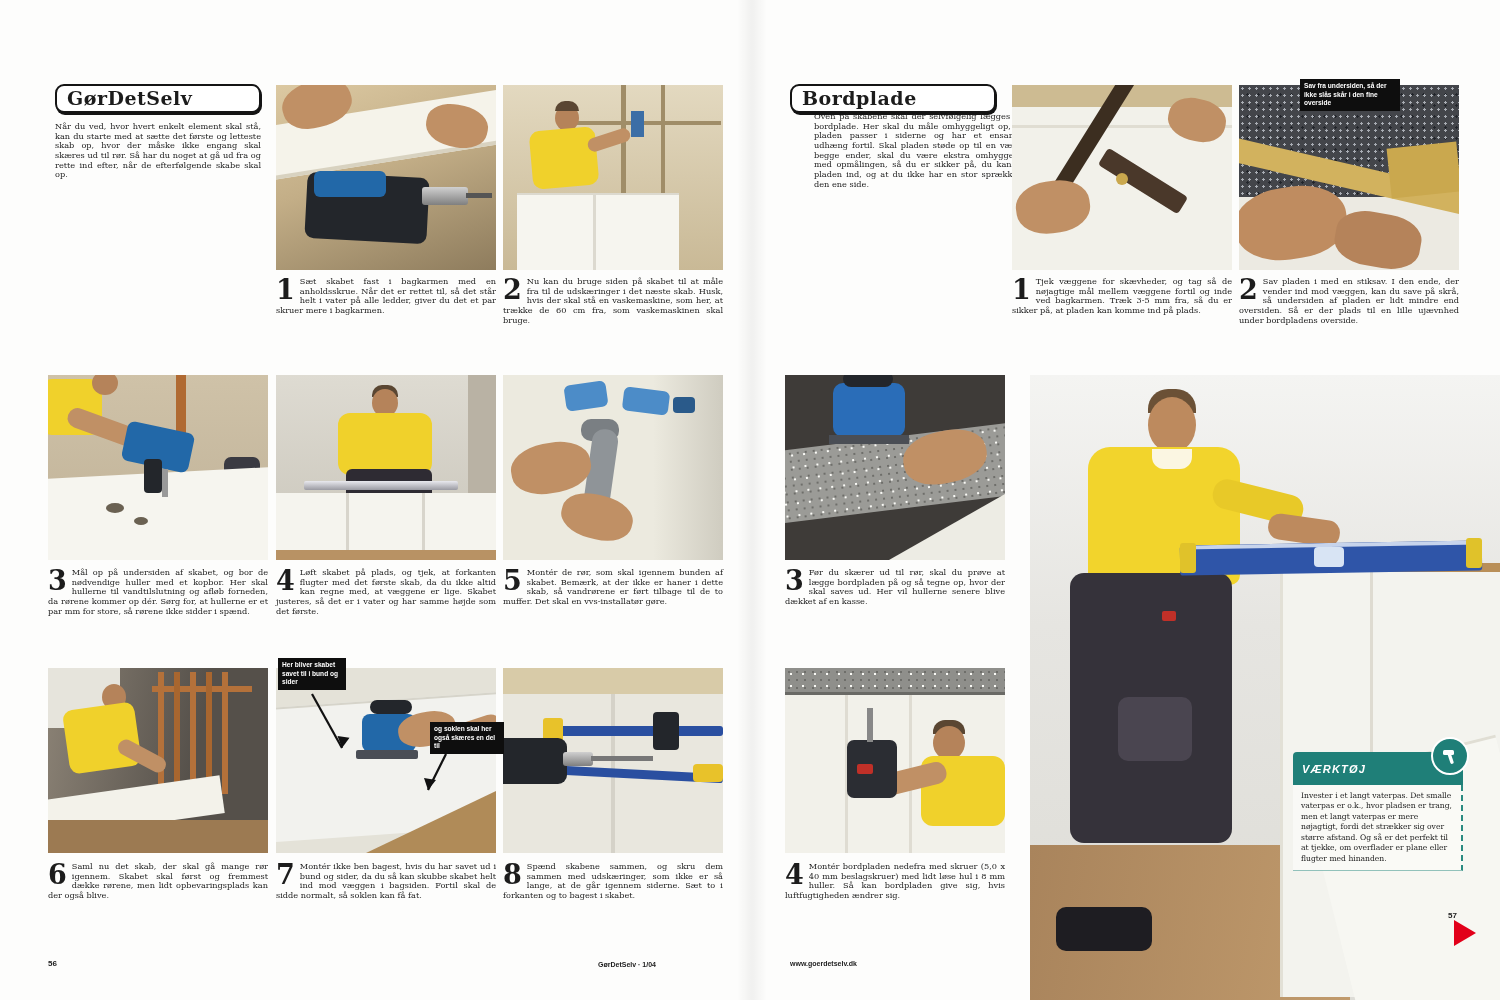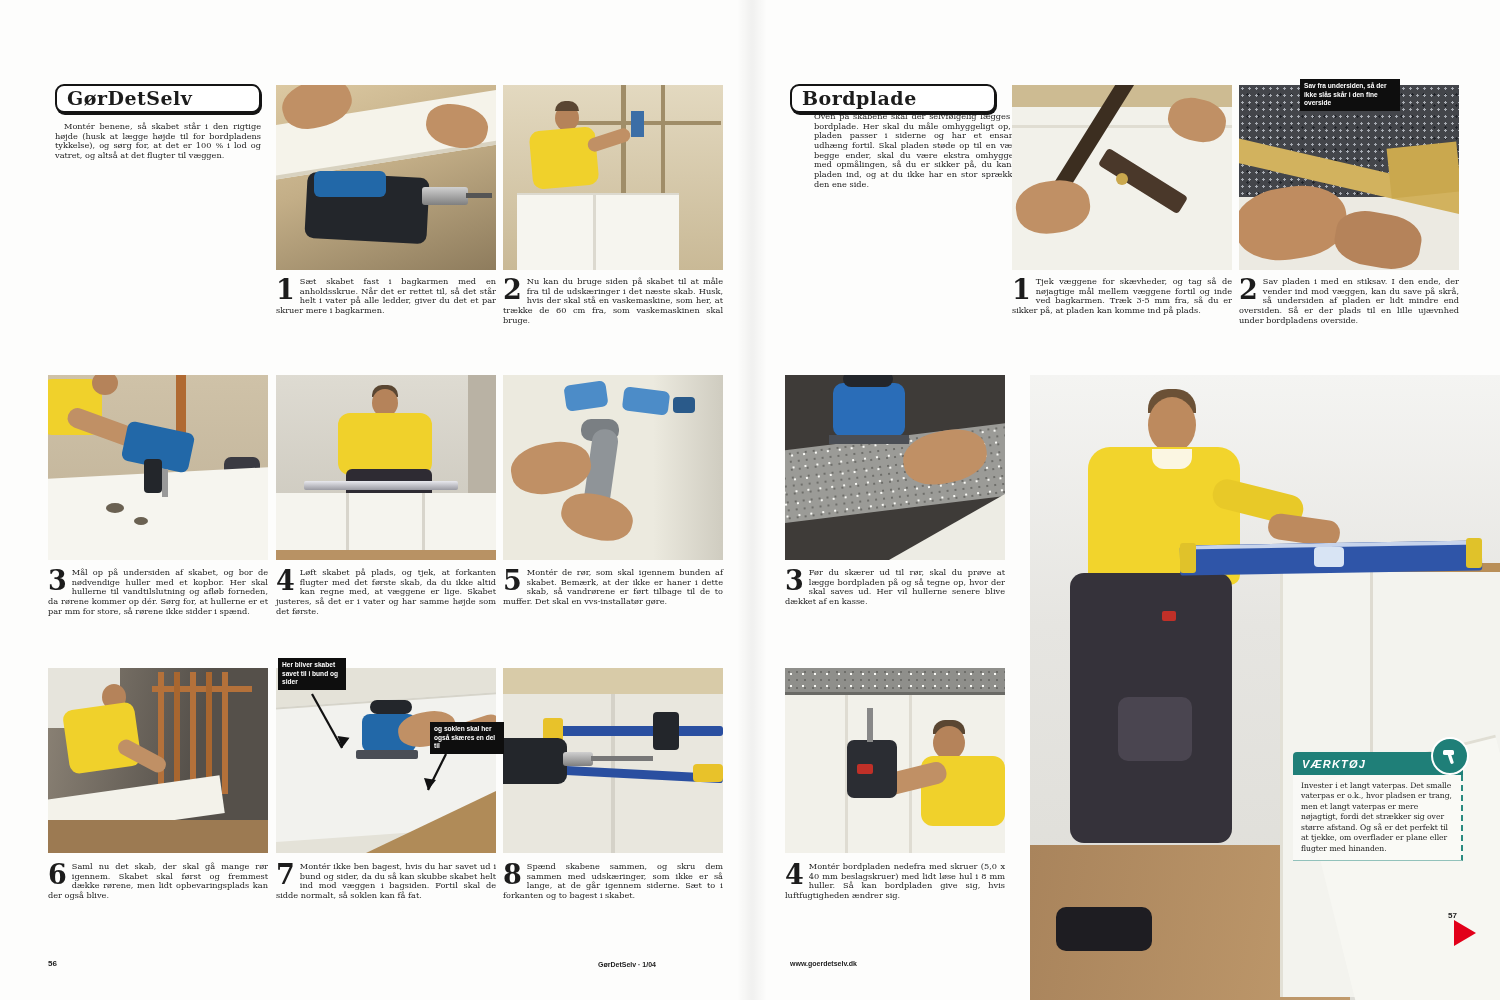--- a/index.html
+++ b/index.html
@@ -18,21 +18,21 @@
   .cap .n{float:left;font:bold 27px/0.8 "DejaVu Serif",serif;margin:2px 5px 0 0;}
   .lbl{position:absolute;background:#0e0e0e;color:#fff;font:bold 6.6px/1.3 "Liberation Sans",sans-serif;
        padding:3px 4px;z-index:6;}
   .foot{position:absolute;font:bold 8px/1 "Liberation Sans",sans-serif;color:#222;}
   .speck{background-image:radial-gradient(#a9adb4 1px,transparent 1.3px),radial-gradient(#22252b 1px,transparent 1.3px);
          background-size:7px 7px,11px 11px;background-position:0 0,3px 4px;}
   .speck2{background-image:radial-gradient(#6e6e6a 1px,transparent 1.3px),radial-gradient(#fafaf6 1px,transparent 1.2px);
           background-size:8px 8px,12px 12px;}
   .callout{position:absolute;font:9px/1.5 "DejaVu Serif",serif;color:#2a2a2a;z-index:5;}
   .toolbox{position:absolute;z-index:7;}
-  .toolbox .hd{height:23px;background:#1f7f78;border-radius:4px 4px 0 0;display:flex;align-items:center;
+  .toolbox .hd{height:33px;background:#1f7f78;border-radius:4px 4px 0 0;display:flex;align-items:center;
                padding-left:9px;color:#fff;font:bold italic 11px "Liberation Sans",sans-serif;
                font-style:italic;letter-spacing:1.2px;}
   .toolbox .bd{background:rgba(250,250,246,.92);border-right:2px dashed #2a8a80;border-bottom:1px solid rgba(42,138,128,.5);
                padding:6px 8px;font:7.6px/1.38 "DejaVu Serif",serif;color:#222;}
   .hammer-badge{position:absolute;right:-6px;top:-15px;width:34px;height:34px;border-radius:50%;
                 background:#1f7f78;border:2px solid #fff;display:flex;align-items:center;justify-content:center;}
   .redtri{position:absolute;width:0;height:0;border-left:22px solid #e2001a;
           border-top:13px solid transparent;border-bottom:13px solid transparent;z-index:8;}
   .gutter{position:absolute;left:737px;top:0;width:30px;height:1000px;
           background:linear-gradient(to right,rgba(0,0,0,0) 0%,rgba(0,0,0,.05) 50%,rgba(0,0,0,0) 100%);}
@@ -40,21 +40,21 @@
 </head>
 <body>
 
 <div class="spread">
 
   <div class="tbox" style="left:55px;top:84px;width:182px;">
     <span>GørDetSelv</span>
   </div>
 
   <div class="intro" style="left:55px;top:122px;width:206px;">
-    <p class="ind">Montér benene, så skabet står i den rigtige højde (husk at lægge højde til for bordpladens tykkelse), og sørg for, at det er 100 % i lod og vatret, og altså at det flugter til væggen.</p>
+    <p>Når du ved, hvor hvert enkelt element skal stå, kan du starte med at sætte det første og letteste skab op, hvor der måske ikke engang skal skæres ud til rør. Så har du noget at gå ud fra og rette ind efter, når de efterfølgende skabe skal op.</p>
   </div>
 
   <div class="ph" style="left:276px;top:85px;width:220px;height:185px;background:linear-gradient(160deg,#dcc9a2,#c3ae87 45%,#8e7c5d)">
     <div class="s" style="left:-15px;top:22px;width:260px;height:50px;background:#f5f3ea;border-bottom:4px solid #d8d2c0;transform:rotate(-9deg)"></div>
     <div class="s" style="left:6px;top:-4px;width:70px;height:46px;background:#c09065;border-radius:45%;transform:rotate(-16deg)"></div>
     <div class="s" style="right:8px;top:20px;width:62px;height:42px;background:#c09065;border-radius:45%;transform:rotate(12deg)"></div>
     <div class="s" style="left:30px;top:90px;width:122px;height:66px;background:#23262b;border-radius:9px;transform:rotate(3deg)"></div>
     <div class="s" style="left:38px;top:86px;width:72px;height:26px;background:#2268a8;border-radius:6px"></div>
     <div class="s" style="left:146px;top:102px;width:46px;height:18px;background:linear-gradient(#d0d0d0,#7f7f7f);border-radius:3px"></div>
     <div class="s" style="left:190px;top:108px;width:26px;height:5px;background:#555"></div>

